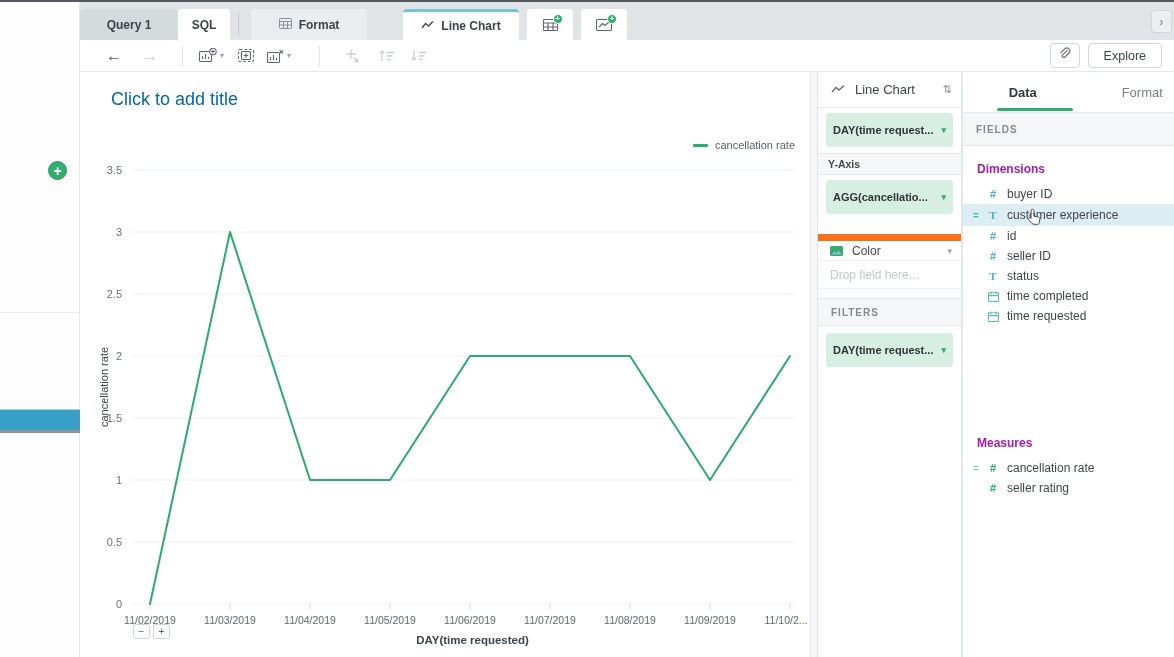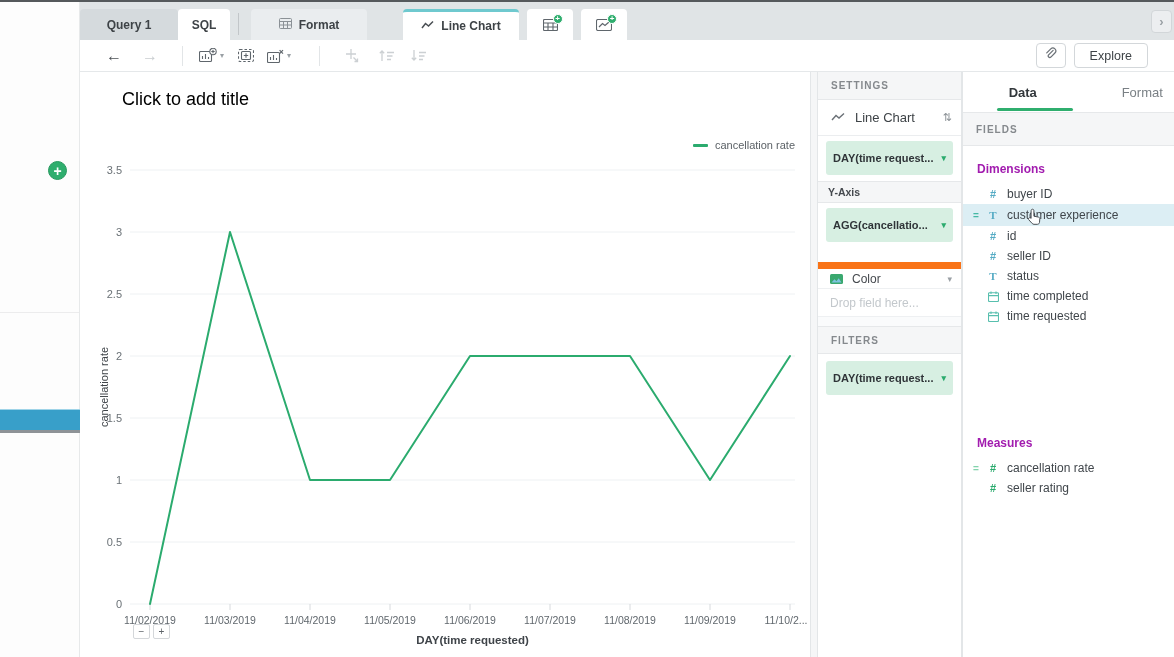--- a/index.html
+++ b/index.html
@@ -41,29 +41,29 @@
   
   .toolbar { position:absolute; left:80px; top:40px; width:1094px; height:32px; background:#fff;
     border-bottom:1px solid #e5e8ea; display:flex; align-items:center; }
   .nav-arrow { font-size:16px; line-height:1; cursor:pointer; }
   .nav-back { color:#4a4f54; margin-left:26px; }
   .nav-fwd { color:#c9cdd0; margin-left:20px; }
   .tooldivider { width:1px; height:20px; background:#e2e5e7; margin-left:24px; }
   .ticon { display:inline-flex; align-items:center; cursor:pointer; }
   .ticon svg { display:block; }
   .tcaret { font-size:8px; color:#9aa0a5; margin-left:3px; }
-  .toolbar-right { margin-left:auto; display:flex; align-items:center; gap:8px; margin-right:26px; }
+  .toolbar-right { margin-left:auto; display:flex; align-items:center; gap:8px; margin-right:12px; }
   .link-btn { width:30px; height:25px; border:1px solid #d3d7da; border-radius:4px; background:#fff;
     display:flex; align-items:center; justify-content:center; cursor:pointer; }
   .explore-btn { height:25px; padding:0 15px; border:1px solid #d3d7da; border-radius:4px; background:#fff;
     font-size:12.5px; color:#3e4347; display:flex; align-items:center; cursor:pointer; }
 
   
   .chartcard { position:absolute; left:80px; top:72px; width:730px; height:585px; background:#fff; }
-  .chart-title { position:absolute; left:42px; top:17px; font-size:18px; color:#000000; cursor:text; }
+  .chart-title { position:absolute; left:31px; top:17px; font-size:18px; color:#0369a1; cursor:text; }
   .legend { position:absolute; right:15px; top:67px; display:flex; align-items:center; gap:7px; }
   .legend-swatch { width:15px; height:3px; border-radius:1px; }
   .legend-label { font-size:11px; color:#5c6267; }
   #chart-svg { position:absolute; left:0; top:0; }
   #chart-svg text { font-family:"Liberation Sans", sans-serif; }
   .zoombtns { position:absolute; left:53px; top:552px; display:flex; gap:3px; }
   .zbtn { width:17px; height:15px; border:1px solid #d4d7da; background:#fff; border-radius:2px;
     font-size:10px; color:#5c6267; display:flex; align-items:center; justify-content:center; cursor:pointer; }
 
   
@@ -332,23 +332,20 @@
       </svg>
     <div class="zoombtns">
       <span class="zbtn">−</span>
       <span class="zbtn">+</span>
     </div>
   </div>
 
   <div class="handle"></div>
 
   <div class="settings">
-    <div class="sec-header">
-      <span>SETTINGS</span>
-    </div>
     <div class="chart-select">
       <span>
         <svg width="14" height="10" viewBox="0 0 14 10">
             <polyline points="1,8 5,3.5 8,6 13,1.5" fill="none" stroke="#6a7076" stroke-width="1.4"></polyline>
           </svg>
       </span>
       <span class="csel-label">Line Chart</span>
       <span class="updown">⇅</span>
     </div>
     <div class="pill-row">

